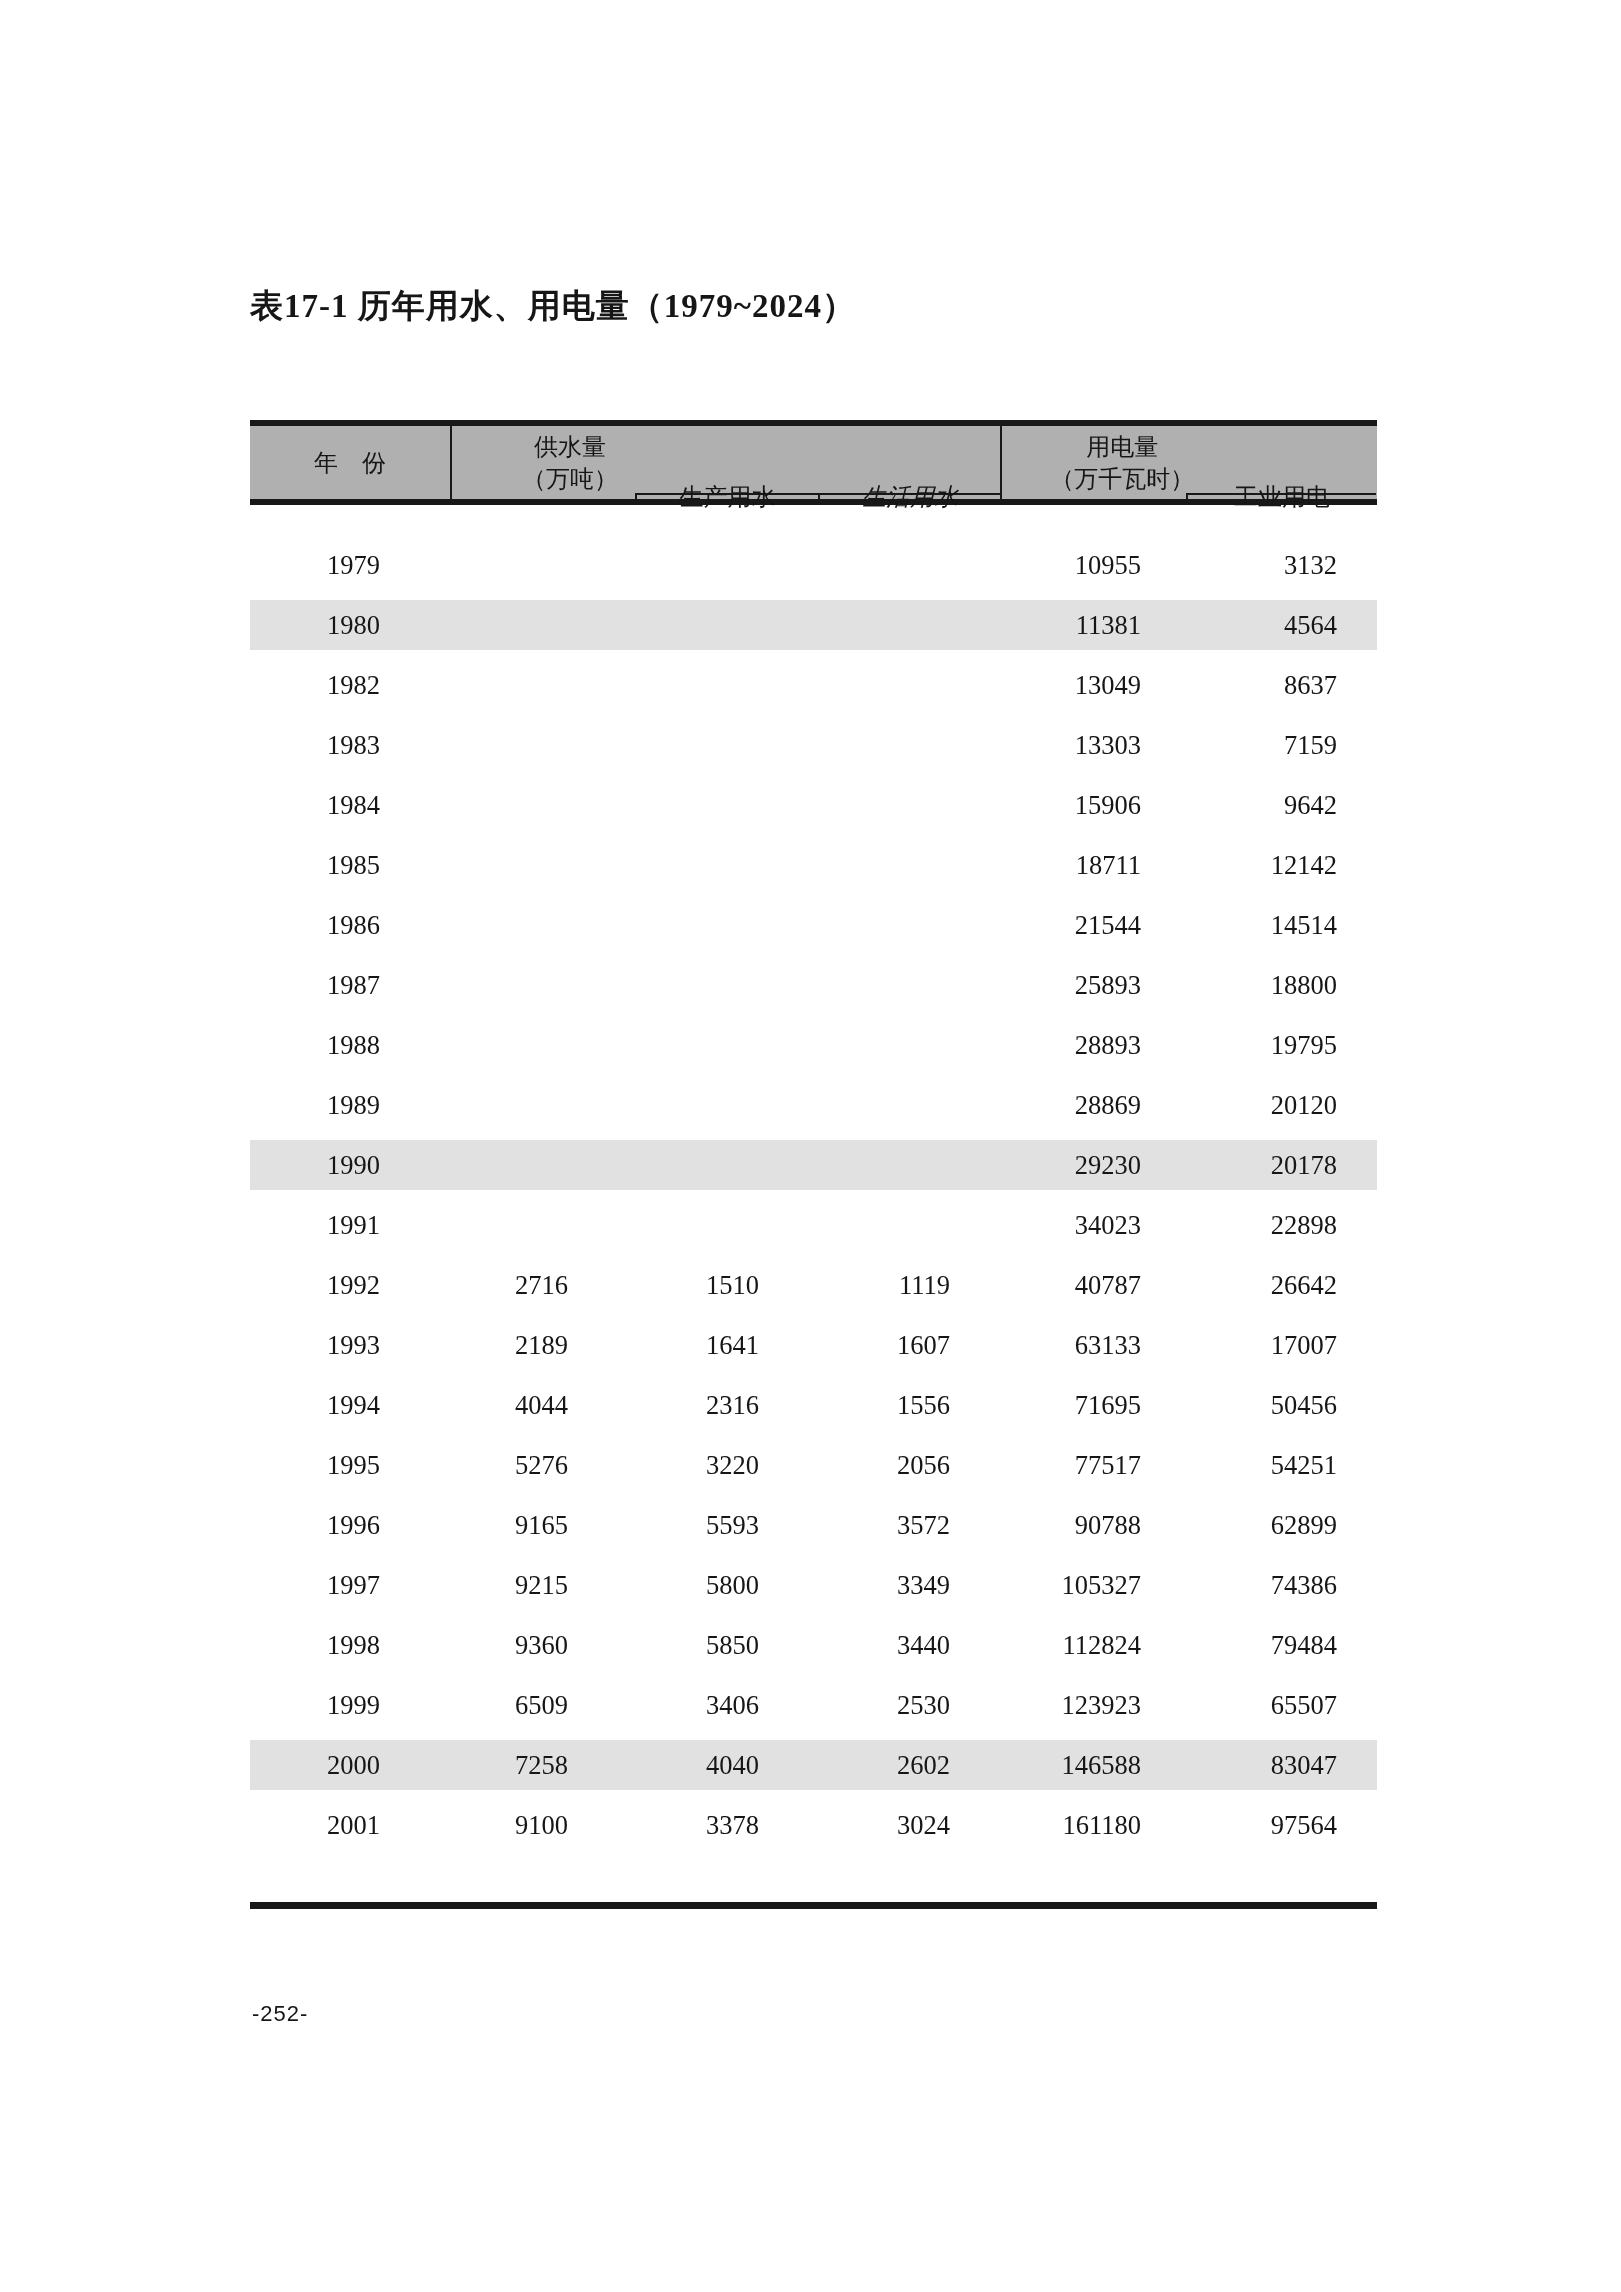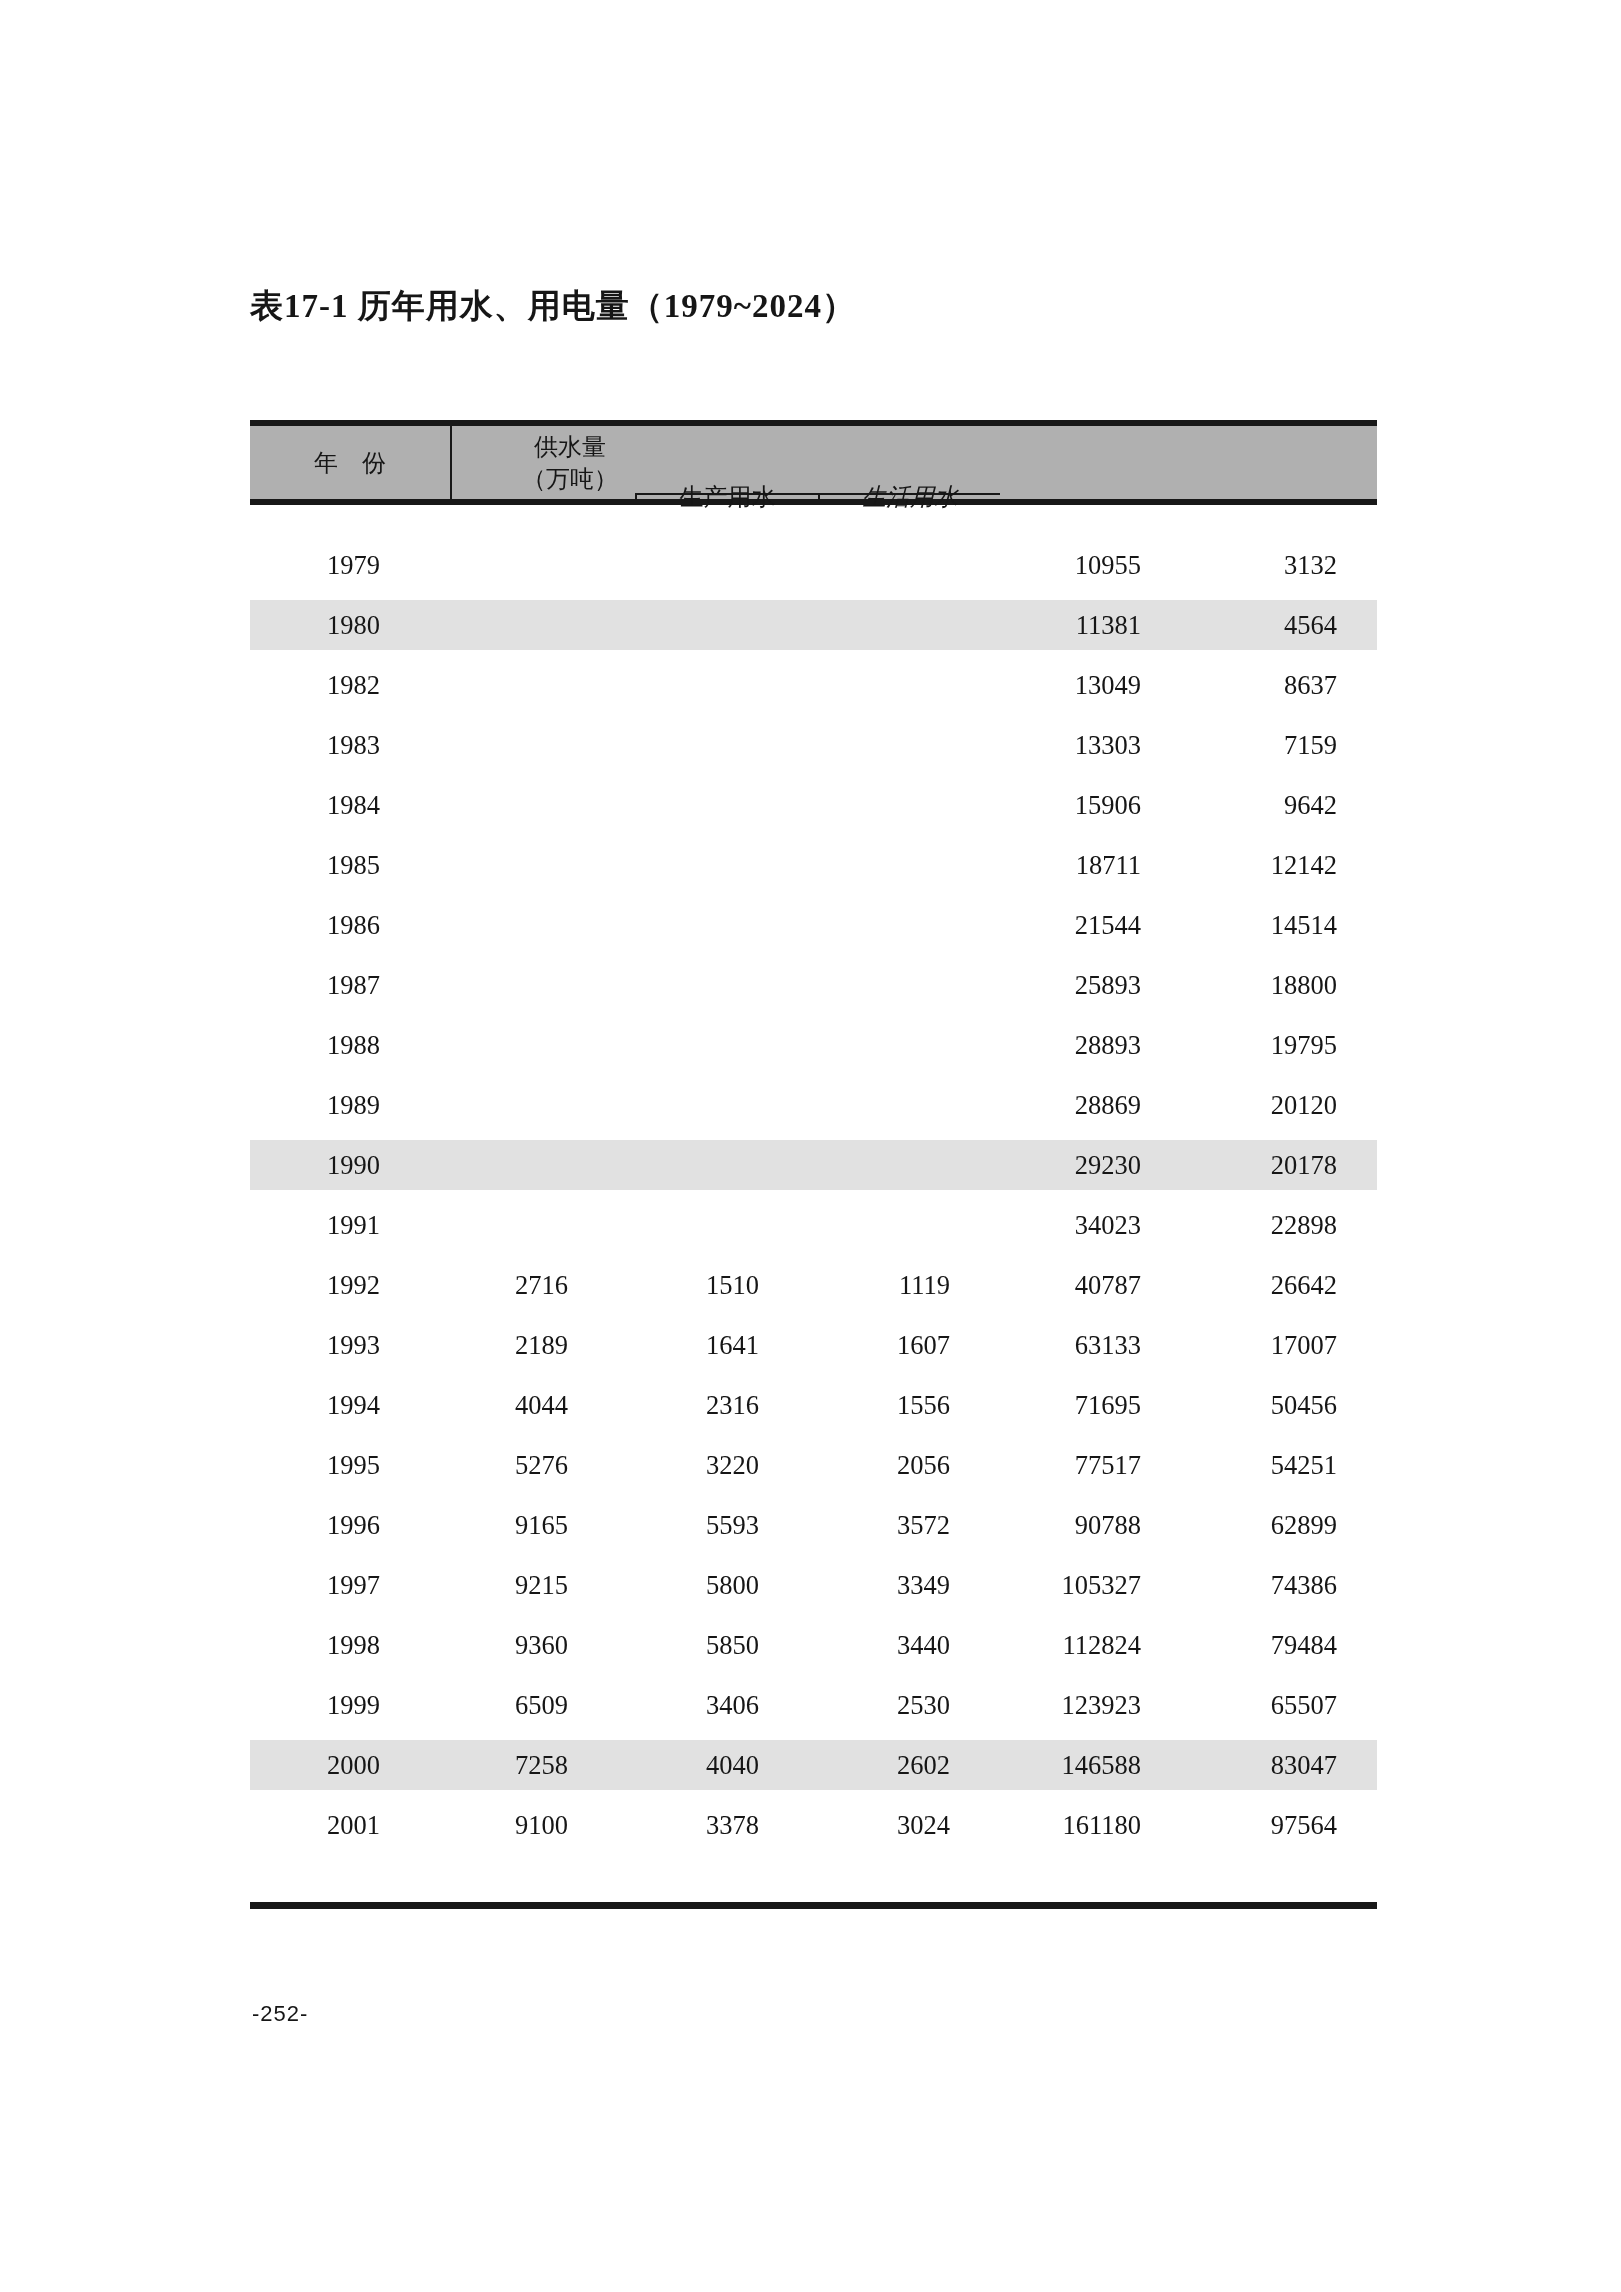--- a/index.html
+++ b/index.html
@@ -136,20 +136,29 @@
           <span>（万吨）</span>
         </div>
         <div class="h-sub prod">
           <span>生产用水</span>
         </div>
         <div class="h-sub dom">
           <span>生活用水</span>
         </div>
       </div>
 
+      <div class="h-group-elec">
+        <div class="h-grouplabel elec">
+          <span>用电量</span>
+          <span>（万千瓦时）</span>
+        </div>
+        <div class="h-sub ind">
+          <span>工业用电</span>
+        </div>
+      </div>
     </div>
 
     <div class="tbody">
         <div class="row">
     <div class="cell c-year">1979</div>
     <div class="cell c-supply"></div>
     <div class="cell c-prod"></div>
     <div class="cell c-dom"></div>
     <div class="cell c-elec">10955</div>
     <div class="cell c-ind">3132</div>

